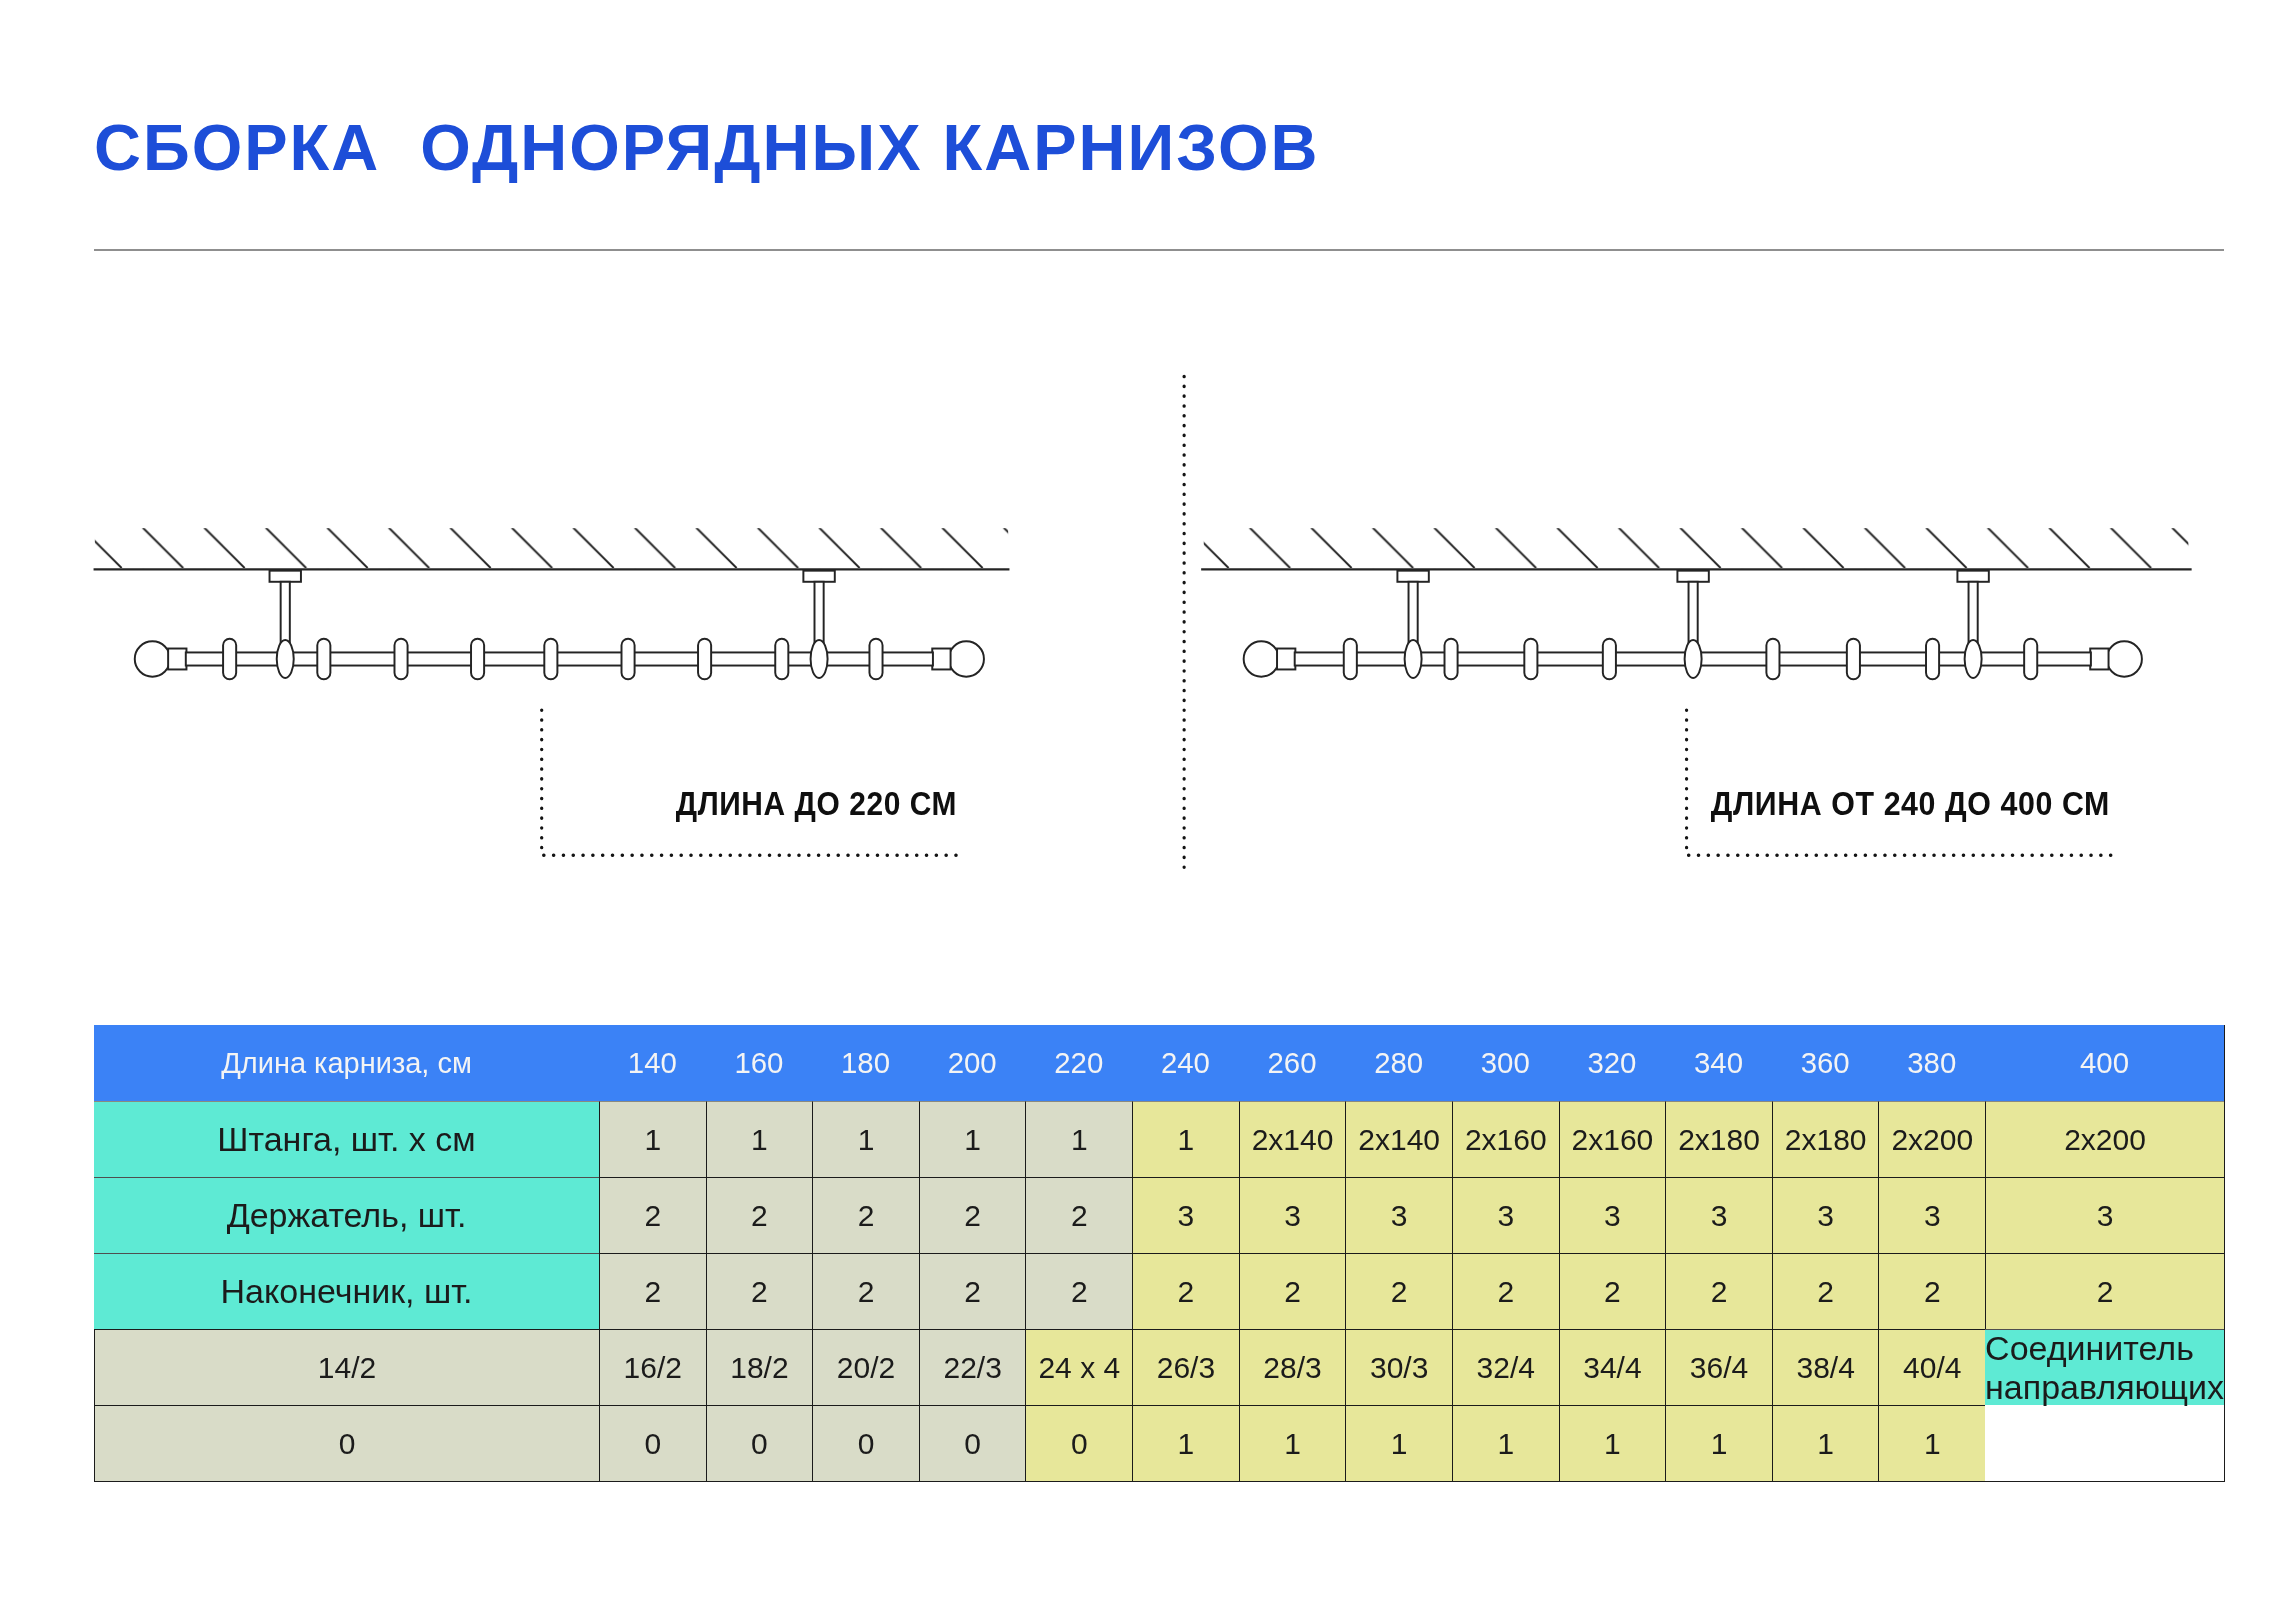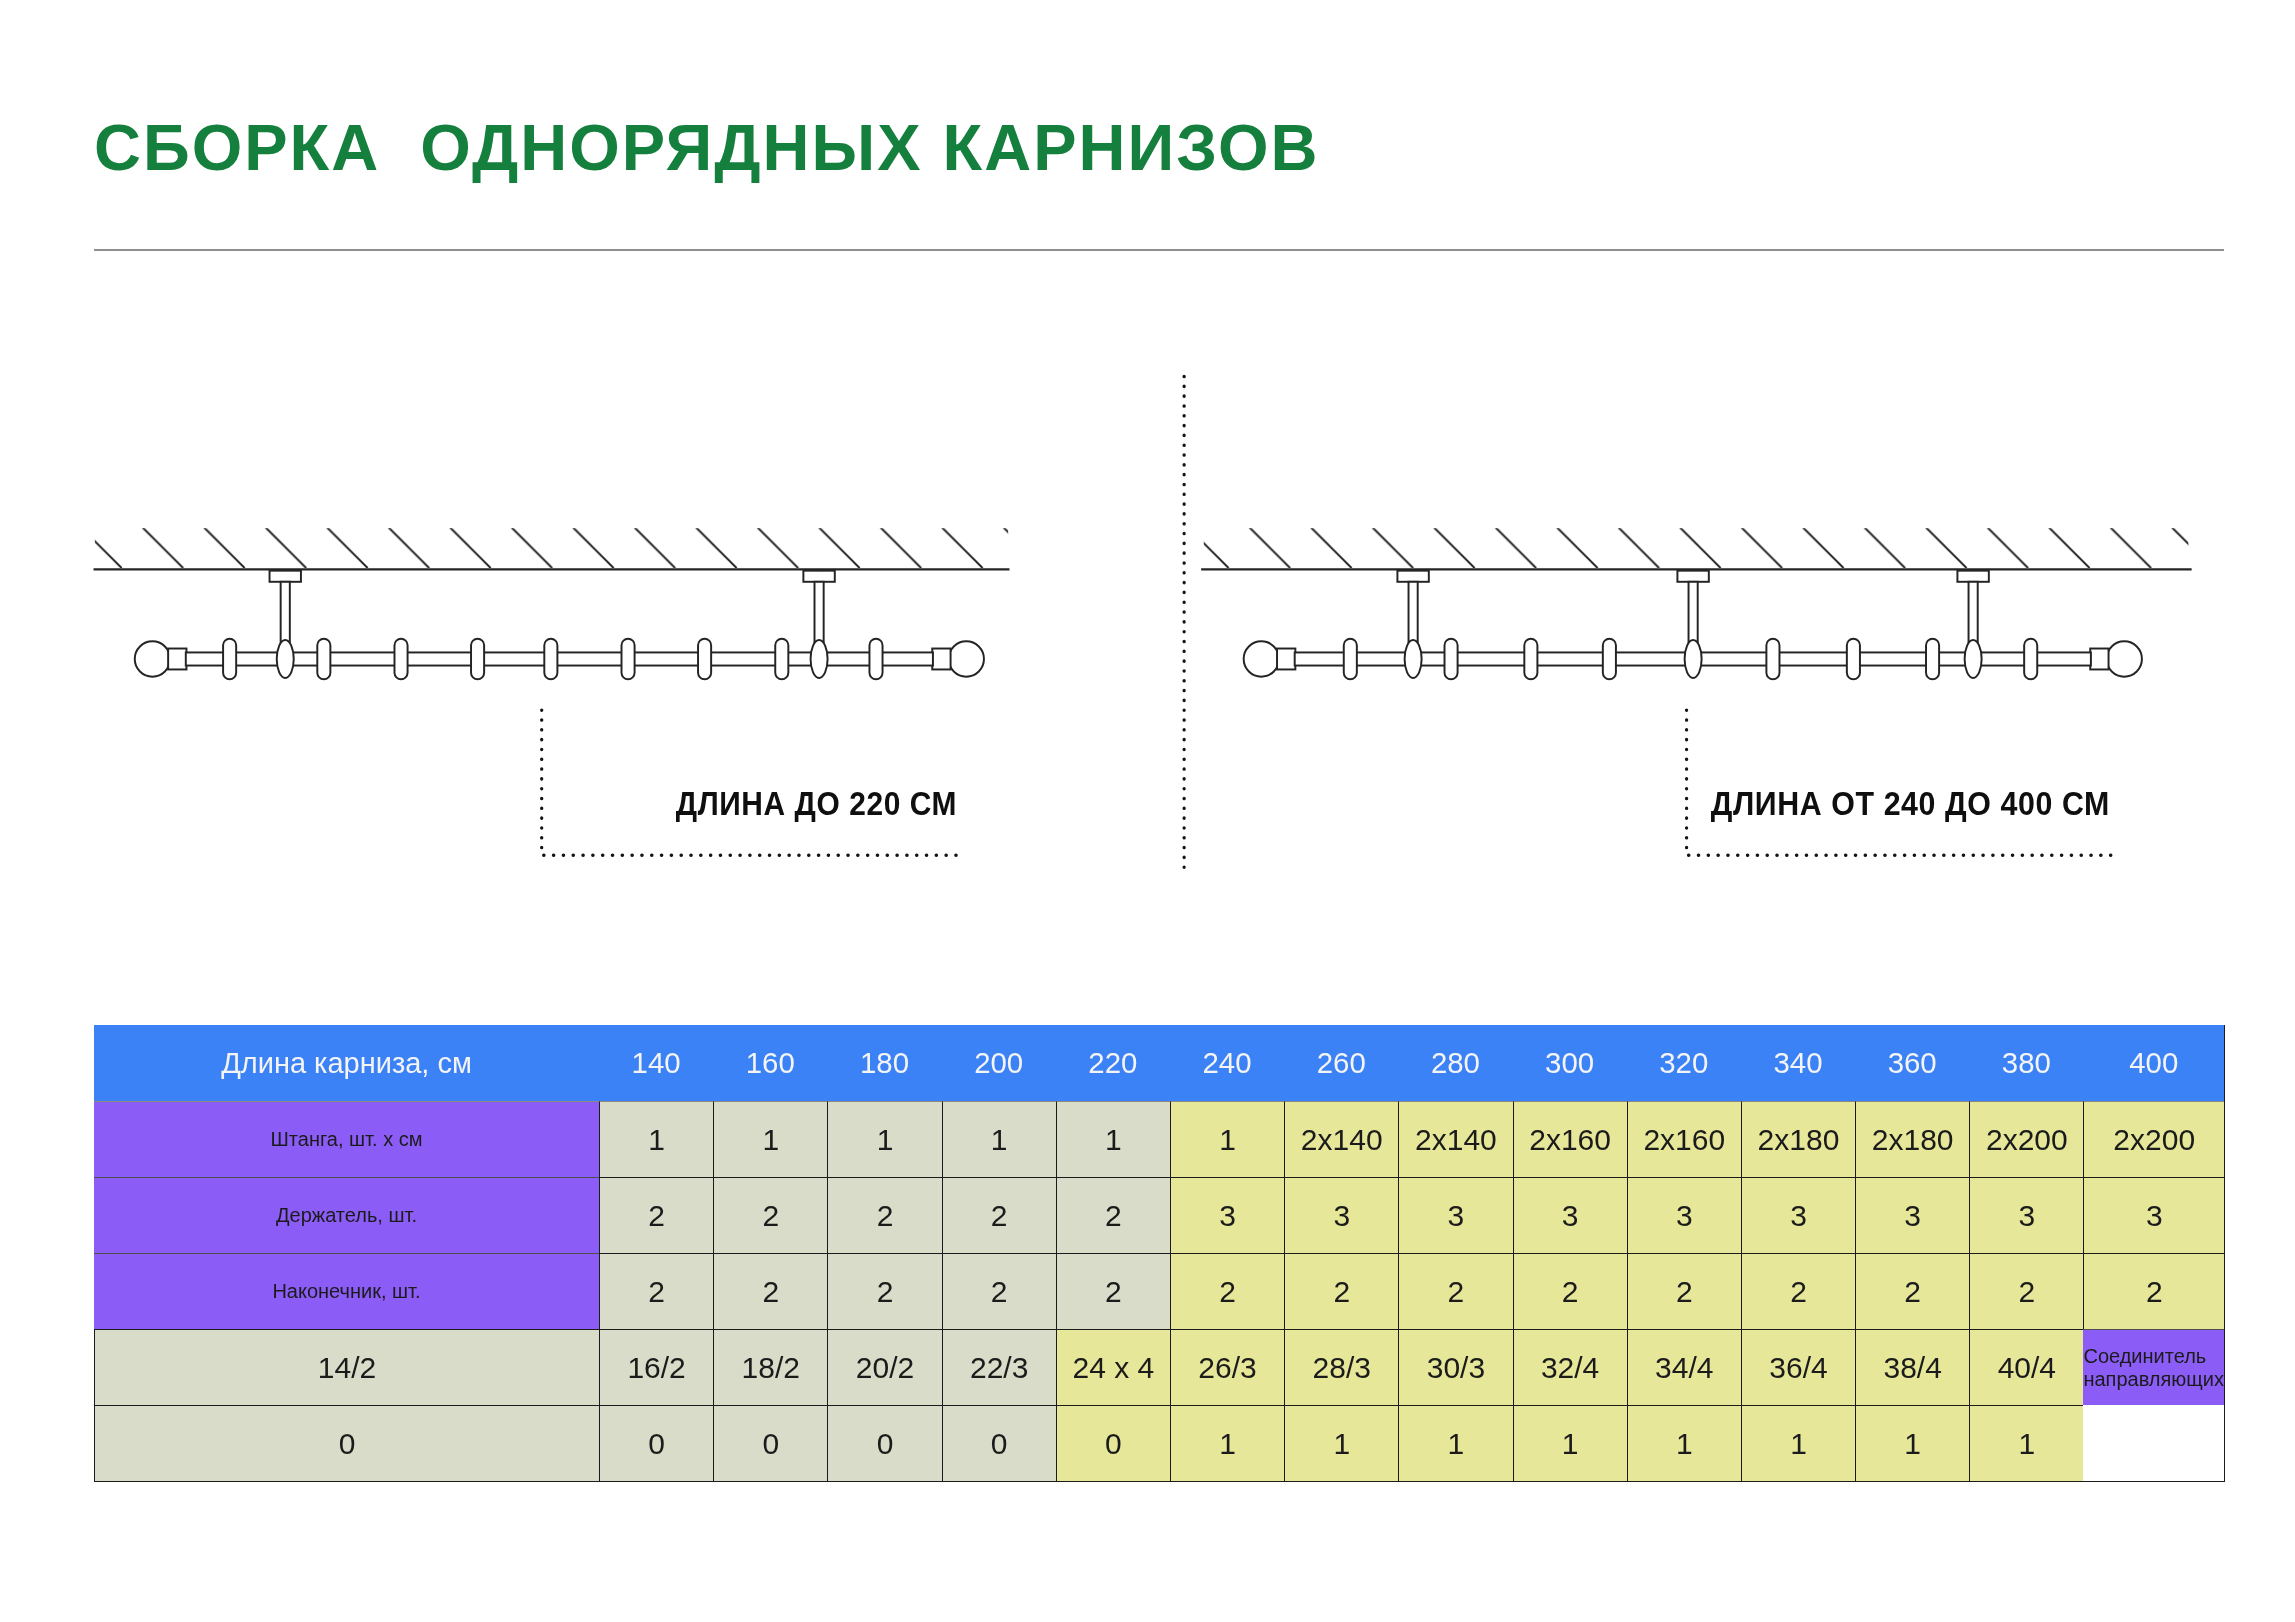--- a/index.html
+++ b/index.html
@@ -1,39 +1,39 @@
 <!DOCTYPE html>
 <html style="font-size:10.5px"><head>
 <meta charset="utf-8">
 <style>
   html,body{margin:0;padding:0;background:#ffffff;}
   body{position:relative;width:2295px;height:1623px;overflow:hidden;
        font-family:"Liberation Sans",sans-serif;}
 
   .title{position:absolute;left:94px;top:110px;font-size:65px;font-weight:800;
-         color:#15803d;letter-spacing:2px;white-space:pre;}
+         color:#1d4ed8;letter-spacing:2px;white-space:pre;}
   .title-rule{position:absolute;left:94px;top:249px;width:2130px;height:2px;
               background:#8f8f8f;}
 
   svg#diagrams{position:absolute;left:0;top:0;}
   .stroke{fill:#ffffff;stroke:#242424;stroke-width:3;}
   .ceil{stroke:#242424;stroke-width:3.5;}
   .dots{stroke:#141414;stroke-width:5;stroke-dasharray:0.5 14.5;
         stroke-linecap:round;fill:none;}
   .cap{font-family:"Liberation Sans",sans-serif;font-size:52px;font-weight:800;
        fill:#0f0f0f;letter-spacing:1px;}
 
   #tbl{position:absolute;left:94px;top:1025px;width:2130px;display:grid;
        grid-template-columns:505px repeat(14,1fr);grid-auto-rows:76px;
        border-right:1.6px solid #1b1b1b;border-bottom:1.6px solid #1b1b1b;}
   .cell{display:flex;align-items:center;justify-content:center;
         box-sizing:border-box;font-size:30px;color:#1b1b1b;font-weight:400;}
   .hdr{background:#3b82f6;color:#f4f4f4;font-size:29.4px;}
   .lblh{font-size:29px;}
-  .lbl{background:#8b5cf6;font-size:20px;border-top:1px solid #4f4f4f;}
+  .lbl{background:#5eead4;font-size:34px;border-top:1px solid #4f4f4f;}
   .val{border-left:1.6px solid #1b1b1b;border-top:1.6px solid #1b1b1b;}
   .sage{background:#d9dcc8;}
   .gold{background:#e7e79a;}
   .r0{border-top-color:#8a8a80 !important;}
 </style>
 </head>
 <body>
 
 <div class="title">СБОРКА  ОДНОРЯДНЫХ КАРНИЗОВ</div>
 <div class="title-rule"></div>

